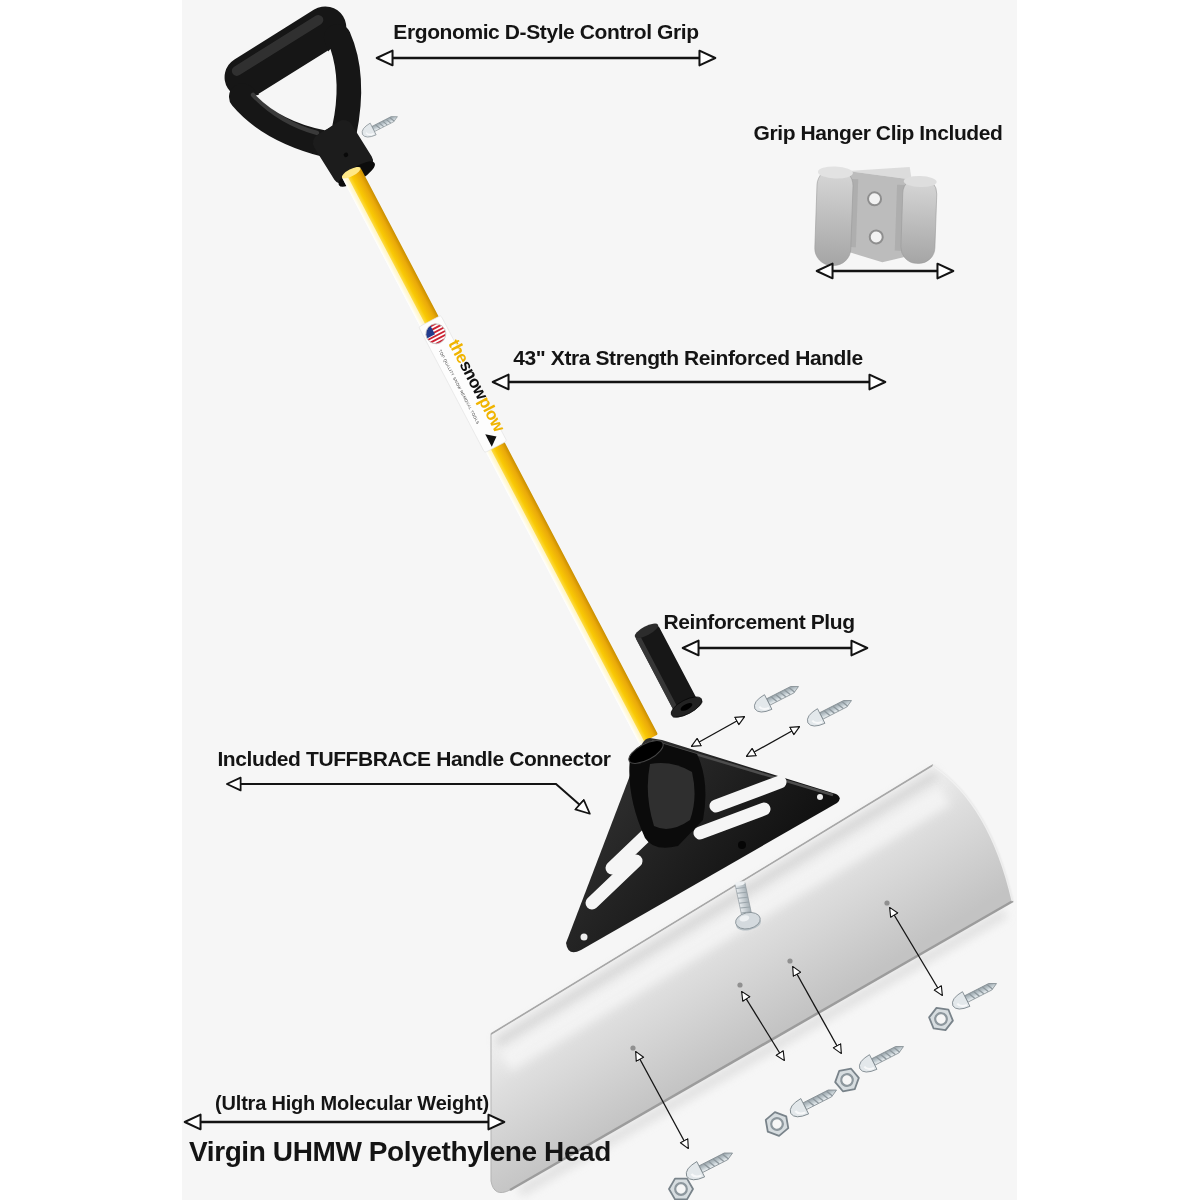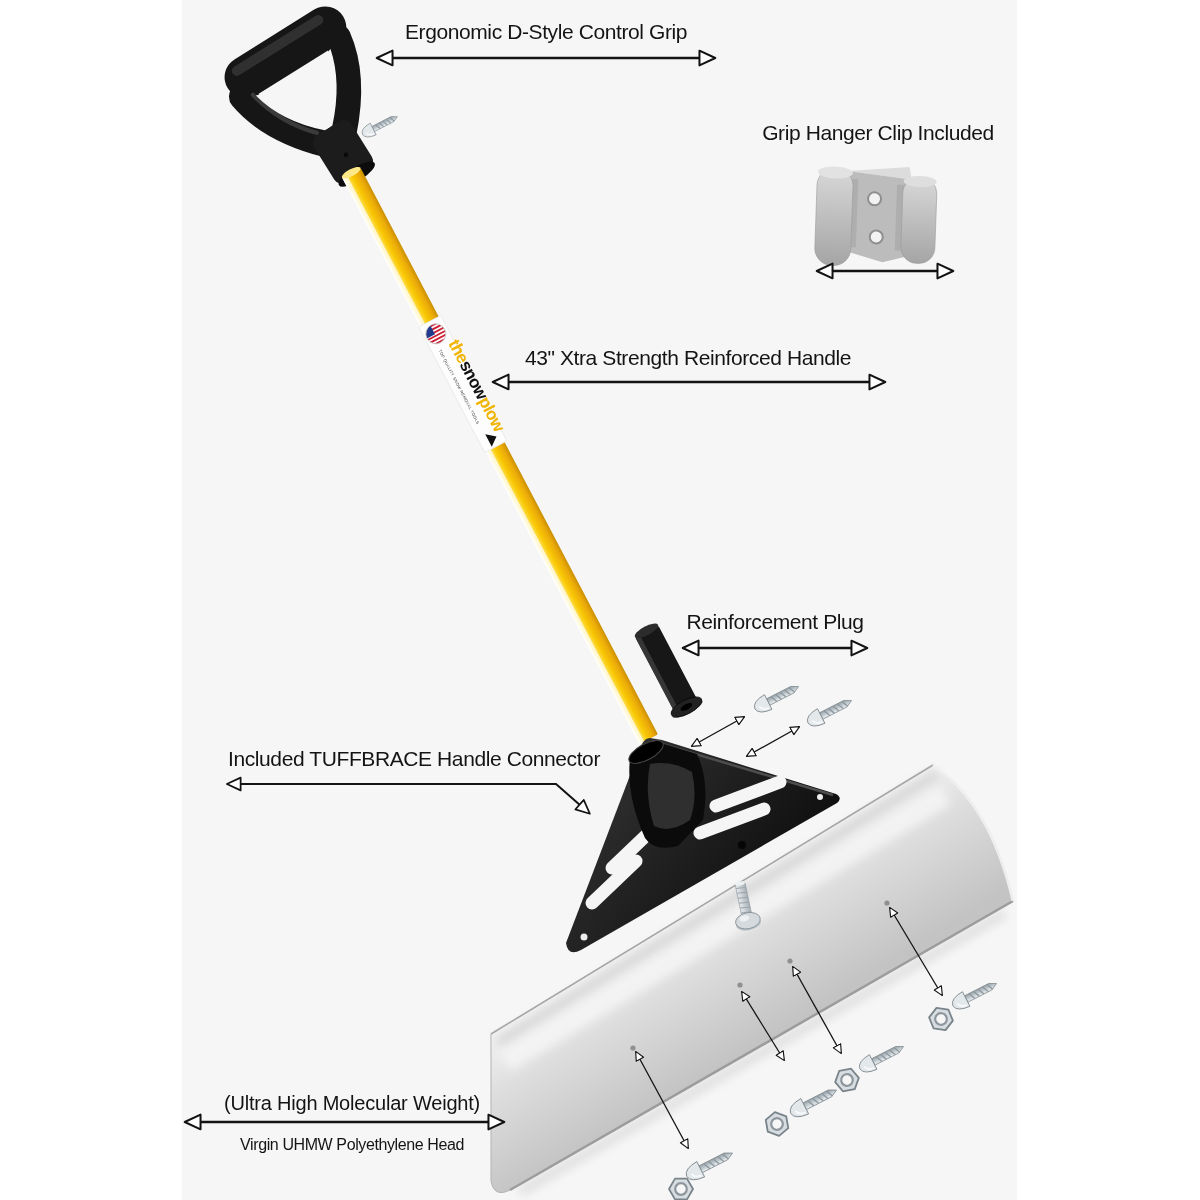--- a/index.html
+++ b/index.html
@@ -3,25 +3,25 @@
 <meta charset="utf-8">
 <style>
   html,body{margin:0;padding:0;background:#ffffff;}
   .stage{
     position:relative;width:1200px;height:1200px;background:#ffffff;overflow:hidden;
     font-family:"Liberation Sans","DejaVu Sans",sans-serif;
   }
   .stage svg{position:absolute;left:0;top:0;}
   .lbl{
     position:absolute;transform:translateX(-50%);
-    font-weight:400;color:#141414;white-space:nowrap;letter-spacing:-0.4px;
+    font-weight:700;color:#141414;white-space:nowrap;letter-spacing:-0.4px;
   }
   .lbl.main{font-size:21px;}
   .lbl.sub{font-size:20px;letter-spacing:-0.2px;}
-  .lbl.big{font-size:16px;}
+  .lbl.big{font-size:28px;margin-left:48px;}
 </style>
 </head>
 <body>
 
 <div class="stage">
 
 <svg width="1200" height="1200" viewBox="0 0 1200 1200">
   <defs>
     <marker id="ah" viewBox="0 0 10 10" refX="8.6" refY="5" markerWidth="8" markerHeight="8" orient="auto-start-reverse" markerUnits="strokeWidth">
       <path d="M0.7,1 L9.3,5 L0.7,9 Z" fill="#ffffff" stroke="#131313" stroke-width="1.1" stroke-linejoin="round"></path>
@@ -223,18 +223,18 @@
     <path d="M 636,1052 L 688,1148" stroke-width="1.3" marker-start="url(#ah)" marker-end="url(#ah)"></path>
     <path d="M 742,992 L 784,1060" stroke-width="1.3" marker-start="url(#ah)" marker-end="url(#ah)"></path>
     <path d="M 793,967 L 841,1053" stroke-width="1.3" marker-start="url(#ah)" marker-end="url(#ah)"></path>
     <path d="M 890,908 L 942,995" stroke-width="1.3" marker-start="url(#ah)" marker-end="url(#ah)"></path>
   </g>
 </svg>
 
 <div class="lbl main" style="left:546px;top:20px">Ergonomic D-Style Control Grip</div>
 <div class="lbl main" style="left:878px;top:121px">Grip Hanger Clip Included</div>
 <div class="lbl main" style="left:688px;top:346px">43" Xtra Strength Reinforced Handle</div>
-<div class="lbl main" style="left:775px;top:610px">Reinforcement Plug</div>
+<div class="lbl main" style="left:759px;top:610px">Reinforcement Plug</div>
 <div class="lbl main" style="left:414px;top:747px">Included TUFFBRACE Handle Connector</div>
 <div class="lbl sub" style="left:352px;top:1092px">(Ultra High Molecular Weight)</div>
 <div class="lbl big" style="left:352px;top:1136px">Virgin UHMW Polyethylene Head</div>
 
 </div>
 
 </body></html>

